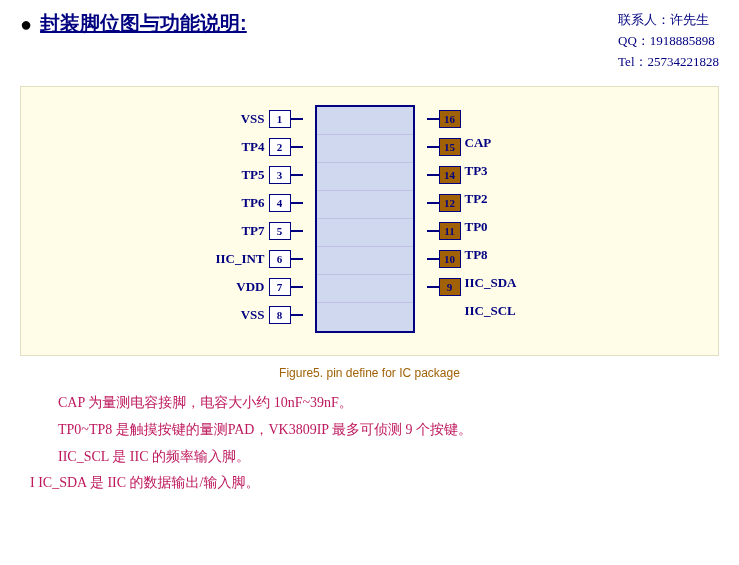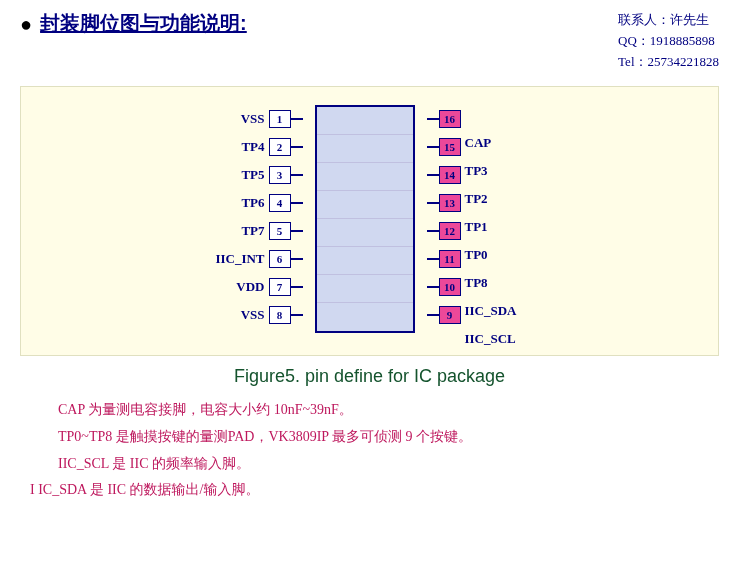--- a/index.html
+++ b/index.html
@@ -127,21 +127,21 @@
 
     .pin-box-right {
       width: 22px;
       height: 18px;
       border: 1.5px solid #000080;
       display: flex;
       align-items: center;
       justify-content: center;
       font-size: 11px;
       color: #000080;
-      background: #ec4899;
+      background: #a16207;
       font-weight: bold;
     }
 
     
     .pin-line-left {
       width: 12px;
       height: 2px;
       background: #000080;
     }
     .pin-line-right {
@@ -155,22 +155,22 @@
       border-bottom: 1px solid #c0c0e0;
       background: #d0d8f0;
     }
     .ic-body-cell:last-child {
       border-bottom: none;
     }
 
     
     .caption {
       text-align: center;
-      font-size: 18px;
-      color: #14532d;
+      font-size: 12px;
+      color: #a16207;
       margin-bottom: 10px;
       font-family: Arial, sans-serif;
     }
 
     
     .description {
       font-size: 14px;
       color: #be185d;
       line-height: 1.9;
       padding-left: 10px;
@@ -280,25 +280,20 @@
           <div class="pin-box-right">15</div>
           <span class="pin-label-right">TP3</span>
         </div>
 
         <div class="pin-row">
           <div class="pin-line-right"></div>
           <div class="pin-box-right">14</div>
           <span class="pin-label-right">TP2</span>
         </div>
 
-        <div class="pin-row">
-          <div class="pin-line-right"></div>
-          <div class="pin-box-right">13</div>
-          <span class="pin-label-right">TP1</span>
-        </div>
 
         <div class="pin-row">
           <div class="pin-line-right"></div>
           <div class="pin-box-right">12</div>
           <span class="pin-label-right">TP0</span>
         </div>
 
         <div class="pin-row">
           <div class="pin-line-right"></div>
           <div class="pin-box-right">11</div>

